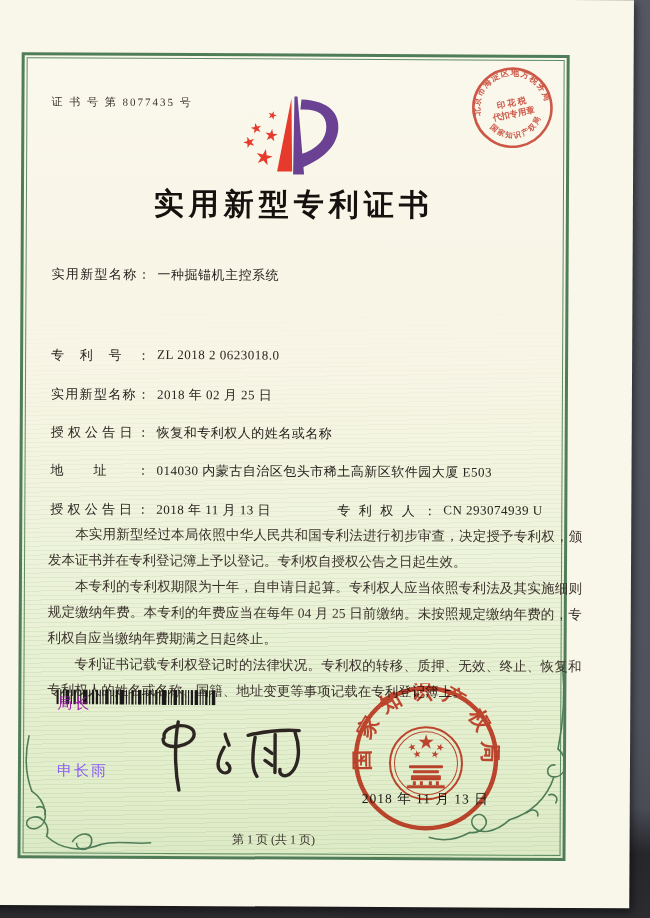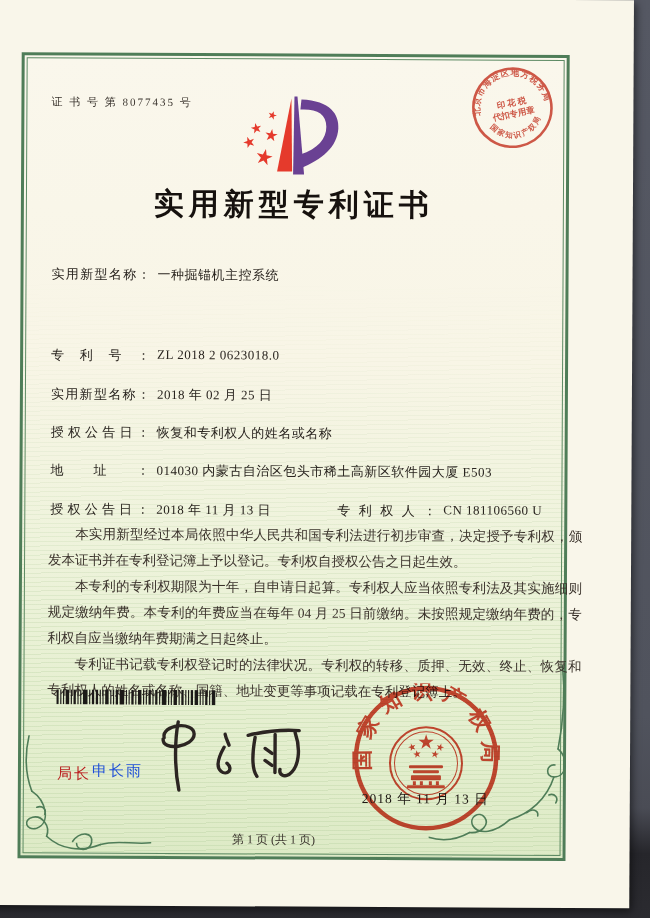--- a/index.html
+++ b/index.html
@@ -39,22 +39,22 @@
   .row .label{display:inline-block;width:99px;text-align:justify;text-align-last:justify;vertical-align:top;}
   .row .value{margin-left:7px;letter-spacing:.5px;}
   .row .pair2{position:absolute;left:287px;top:0;white-space:nowrap;}
   .row .pair2 .label{width:99px;}
   .body-text{
     position:absolute;left:56px;top:524px;width:534px;
     font-size:13.5px;line-height:26px;color:#3b332c;text-align:justify;
   }
   .body-text p{margin:0;text-indent:2em;}
   .barcode{position:absolute;left:65px;top:692px;}
-  .signer-title{position:absolute;left:66px;top:767px;font-size:15px;letter-spacing:2px;color:#b91c1c;}
-  .signer-name{position:absolute;left:66px;top:764px;font-size:15px;letter-spacing:2px;color:#1d4ed8;margin-left:35px;}
+  .signer-title{position:absolute;left:66px;top:697px;font-size:15px;letter-spacing:2px;color:#a21caf;}
+  .signer-name{position:absolute;left:66px;top:764px;font-size:15px;letter-spacing:2px;color:#8b5cf6;}
   .signature{position:absolute;left:157px;top:716px;}
   .seal{position:absolute;left:360px;top:684px;opacity:.92;mix-blend-mode:multiply;}
   .seal-date{position:absolute;left:371px;top:791px;font-size:13.5px;letter-spacing:1px;color:#1c1712;z-index:5;}
   .footer{position:absolute;left:183px;top:833px;width:200px;text-align:center;font-size:12px;color:#39332c;}
   .flourish{position:absolute;}
   .fl-bl{left:32px;top:738px;}
   .fl-br{left:438px;top:665px;}
 </style>
 </head>
 <body>
@@ -138,21 +138,21 @@
   </div>
   <div class="row" style="top:426px">
     <span class="label">授权公告日：</span><span class="value">恢复和专利权人的姓名或名称</span>
   </div>
   <div class="row" style="top:464px">
     <span class="label">地址：</span><span class="value">014030 内蒙古自治区包头市稀土高新区软件园大厦 E503</span>
   </div>
   <div class="row" style="top:503px">
     <span class="label">授权公告日：</span><span class="value">2018 年 11 月 13 日</span>
     <span class="pair2">
-      <span class="label">专利权人：</span><span class="value">CN 181106560 U</span>
+      <span class="label">专利权人：</span><span class="value">CN 293074939 U</span>
     </span>
   </div>
 
   <div class="body-text">
     <p>本实用新型经过本局依照中华人民共和国专利法进行初步审查，决定授予专利权，颁发本证书并在专利登记簿上予以登记。专利权自授权公告之日起生效。</p>
     <p>本专利的专利权期限为十年，自申请日起算。专利权人应当依照专利法及其实施细则规定缴纳年费。本专利的年费应当在每年 04 月 25 日前缴纳。未按照规定缴纳年费的，专利权自应当缴纳年费期满之日起终止。</p>
     <p>专利证书记载专利权登记时的法律状况。专利权的转移、质押、无效、终止、恢复和专利权人的姓名或名称、国籍、地址变更等事项记载在专利登记簿上。</p>
   </div>
 
   <svg class="barcode" width="160" height="15" viewBox="0 0 160 15" id="barcode-svg">

